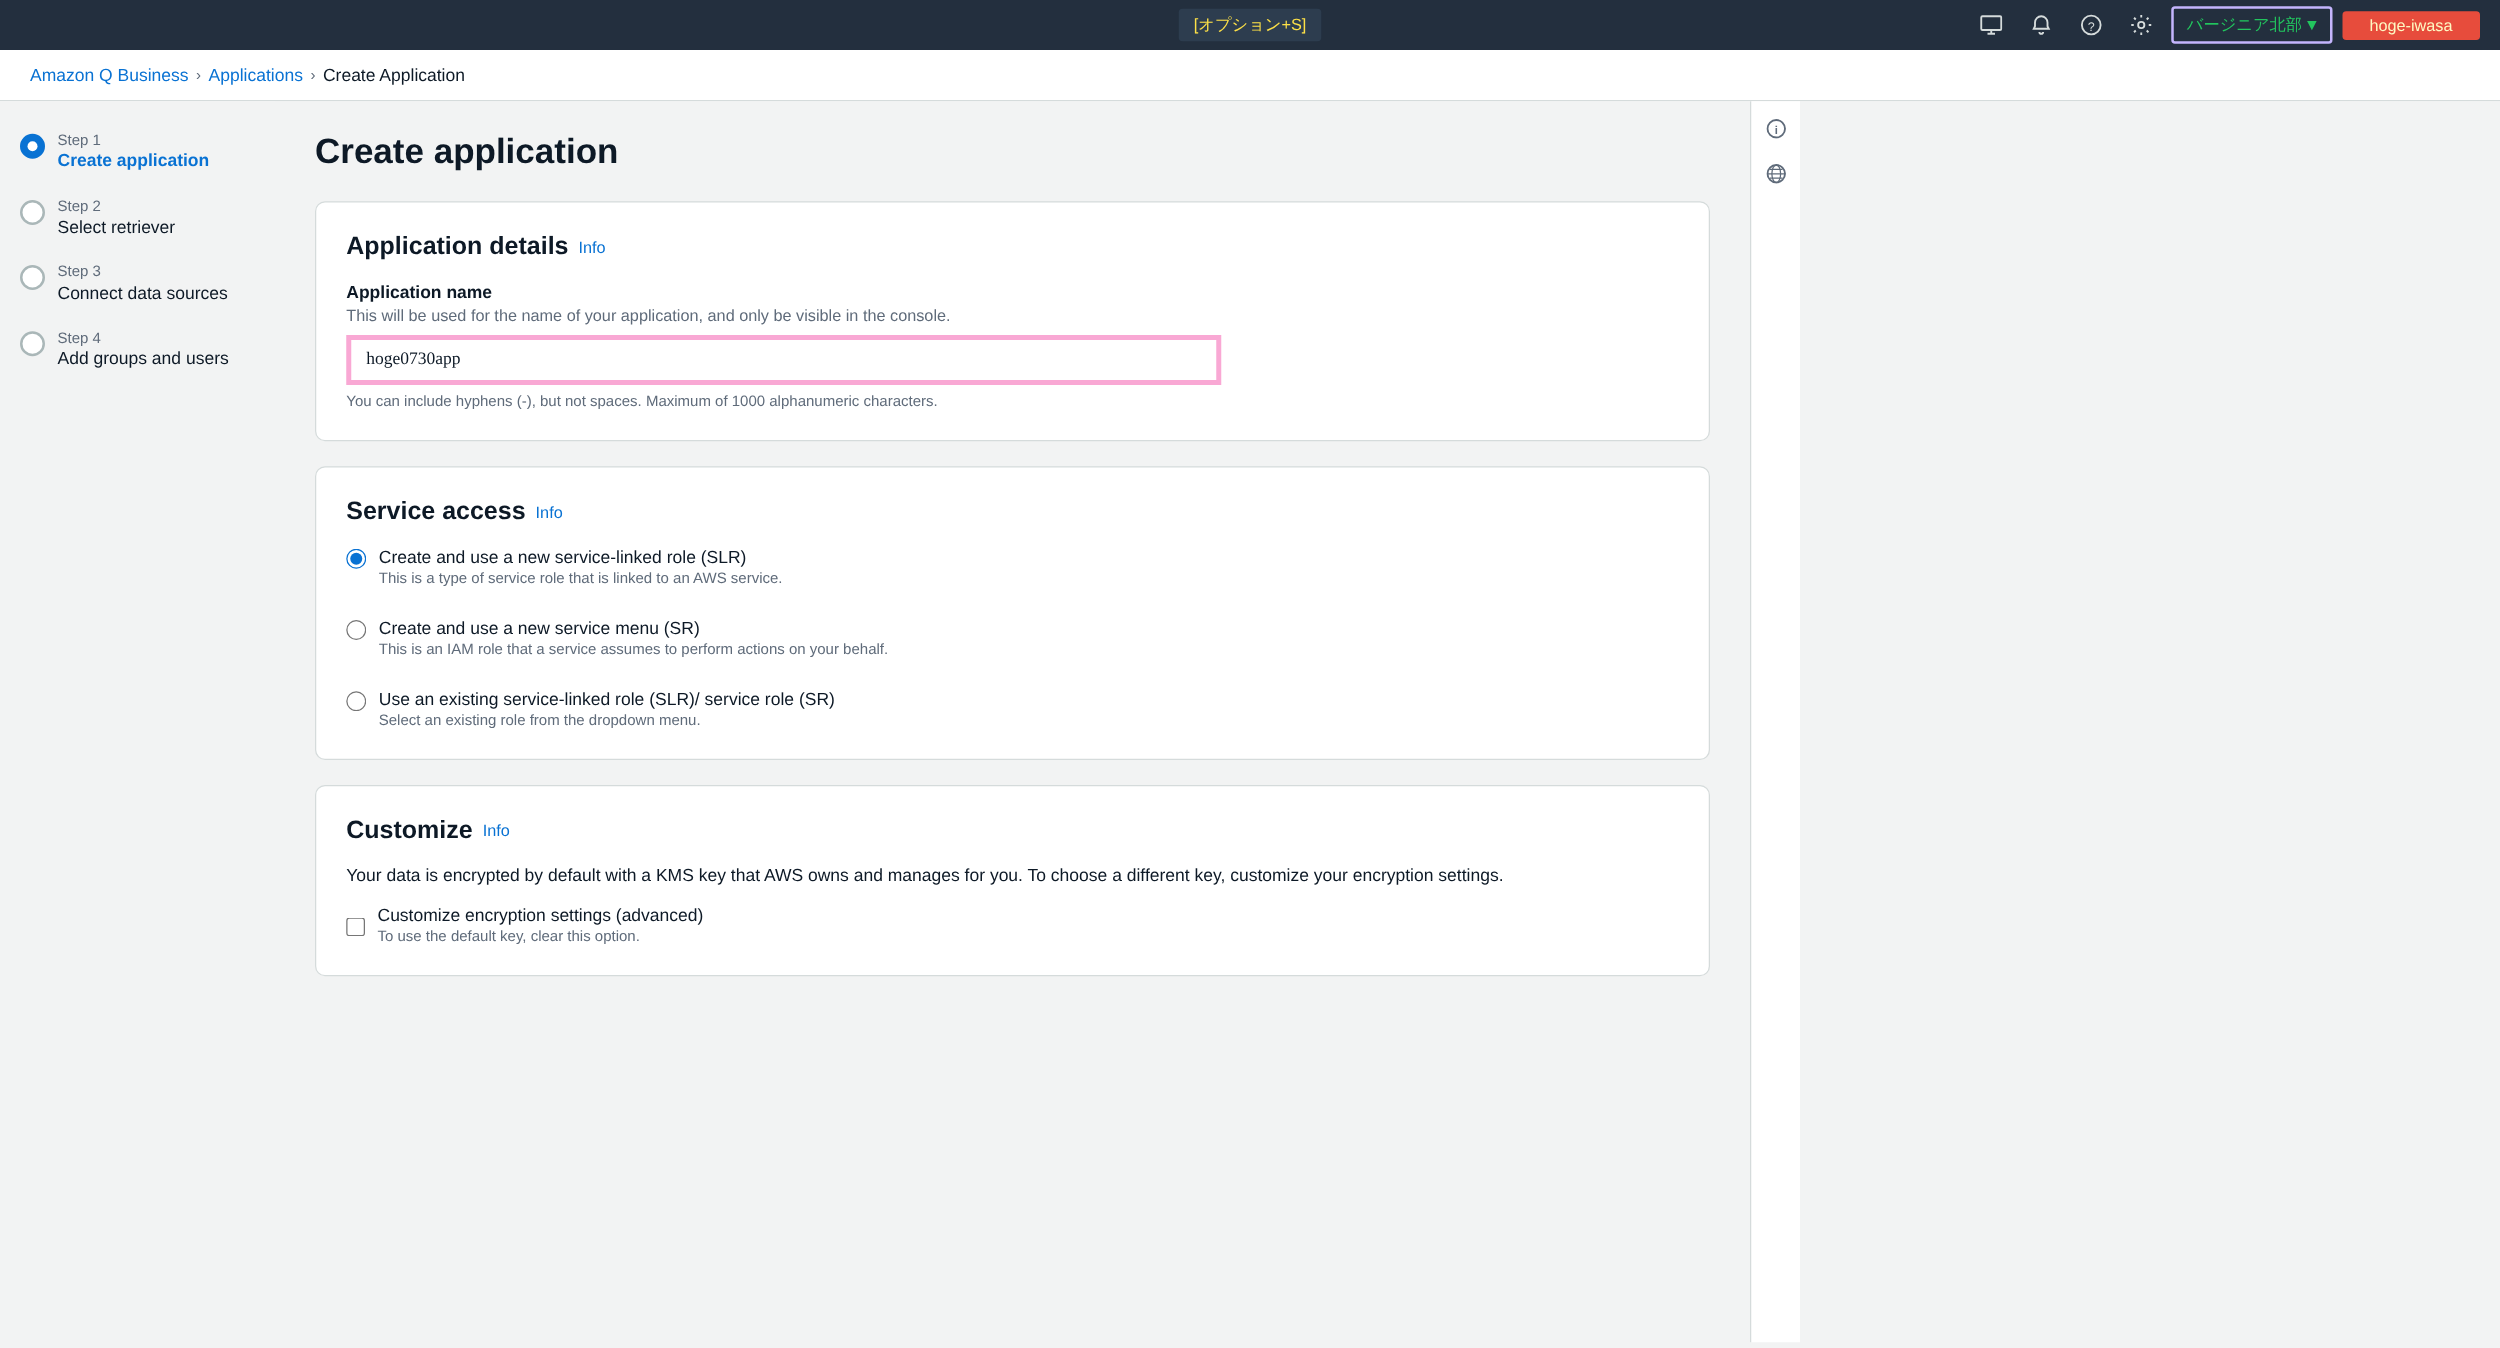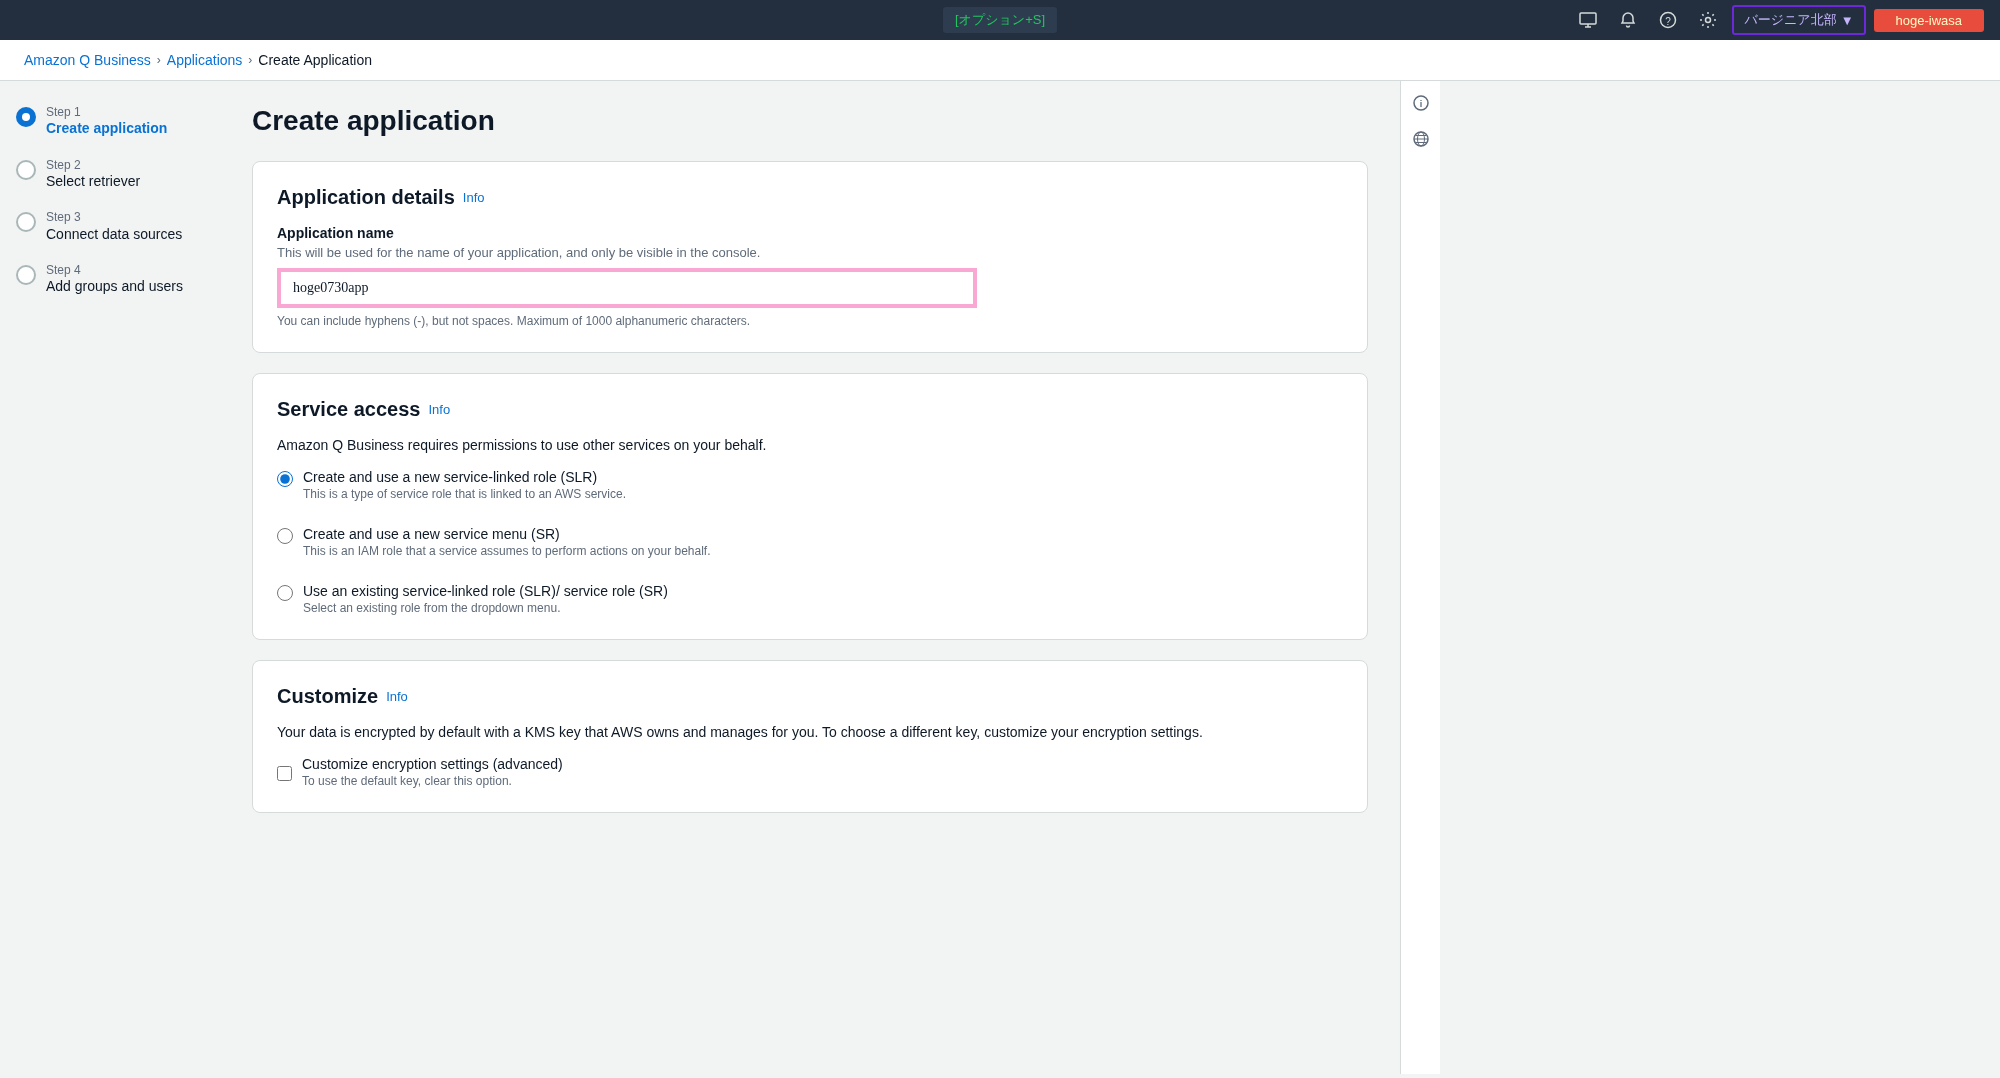--- a/index.html
+++ b/index.html
@@ -13,21 +13,21 @@
       align-items: center;
       justify-content: space-between;
       padding: 0 16px;
       position: relative;
     }
     .top-nav-center {
       position: absolute;
       left: 50%;
       transform: translateX(-50%);
       background: #2d3d4f;
-      color: #22c55e;
+      color: #fde047;
       font-size: 13px;
       padding: 4px 12px;
       border-radius: 3px;
     }
     .top-nav-right {
       display: flex;
       align-items: center;
       gap: 8px;
       margin-left: auto;
     }
@@ -38,29 +38,30 @@
       width: 32px;
       height: 32px;
       display: flex;
       align-items: center;
       justify-content: center;
       border: 1px solid transparent;
       border-radius: 3px;
     }
     .region-button {
       background: transparent;
-      color: #c4b5fd;
-      border: 2px solid #6d28d9;
+      color: #22c55e;
+      border: 2px solid #c4b5fd;
       padding: 4px 10px;
       border-radius: 3px;
       font-size: 13px;
       cursor: pointer;
       display: flex;
       align-items: center;
       gap: 4px;
+      font-family: Liberation Mono, monospace;
     }
     .user-button {
       background: #e74c3c;
       color: #fef9c3;
       border: none;
       padding: 4px 22px;
       border-radius: 3px;
       font-size: 13px;
       cursor: pointer;
     }
@@ -405,21 +406,20 @@
       <div class="field-hint">This will be used for the name of your application, and only be visible in the console.</div>
       <input class="field-input" type="text" value="hoge0730app" style="">
       <div class="field-note">You can include hyphens (-), but not spaces. Maximum of 1000 alphanumeric characters.</div>
     </div>
 
     <div class="card">
       <div class="card-header">
         <span class="card-title">Service access</span>
         <a class="info-link">Info</a>
       </div>
-      <p class="section-subtext">Amazon Q Business requires permissions to use other services on your behalf.</p>
       <div class="radio-group">
         <div class="radio-item">
           <input type="radio" name="service-access" class="radio-input" id="radio-slr" checked="" style="">
           <div class="radio-content">
             <label class="radio-main-label" for="radio-slr">Create and use a new service-linked role (SLR)</label>
             <div class="radio-sub-label">This is a type of service role that is linked to an AWS service.</div>
           </div>
         </div>
         <div class="radio-item">
           <input type="radio" name="service-access" class="radio-input" id="radio-sr" style="">

